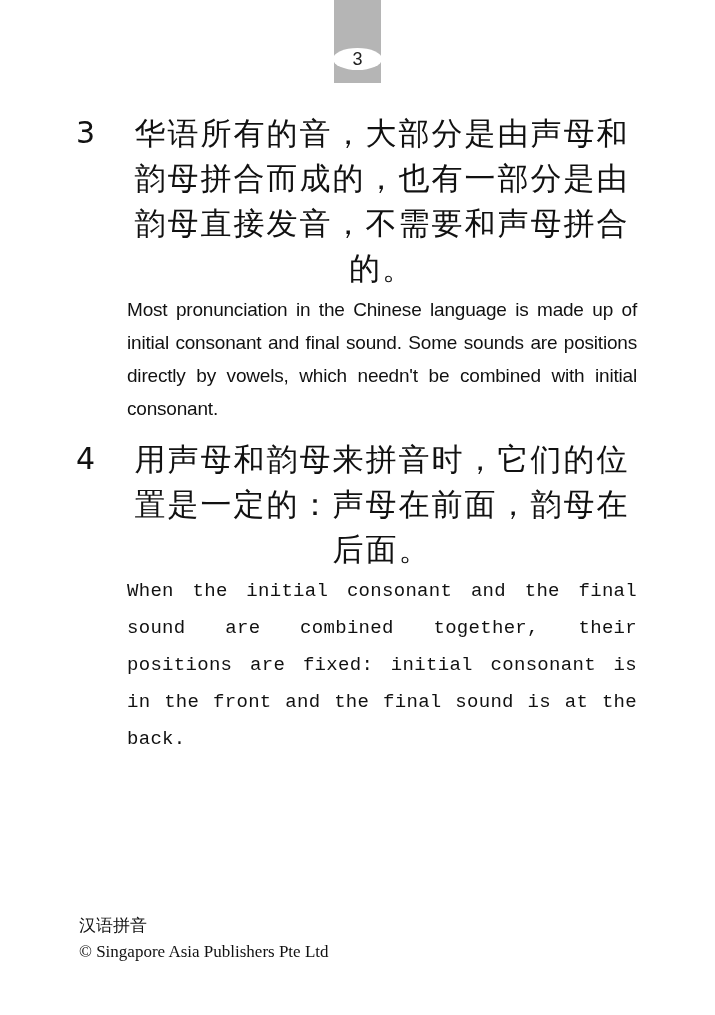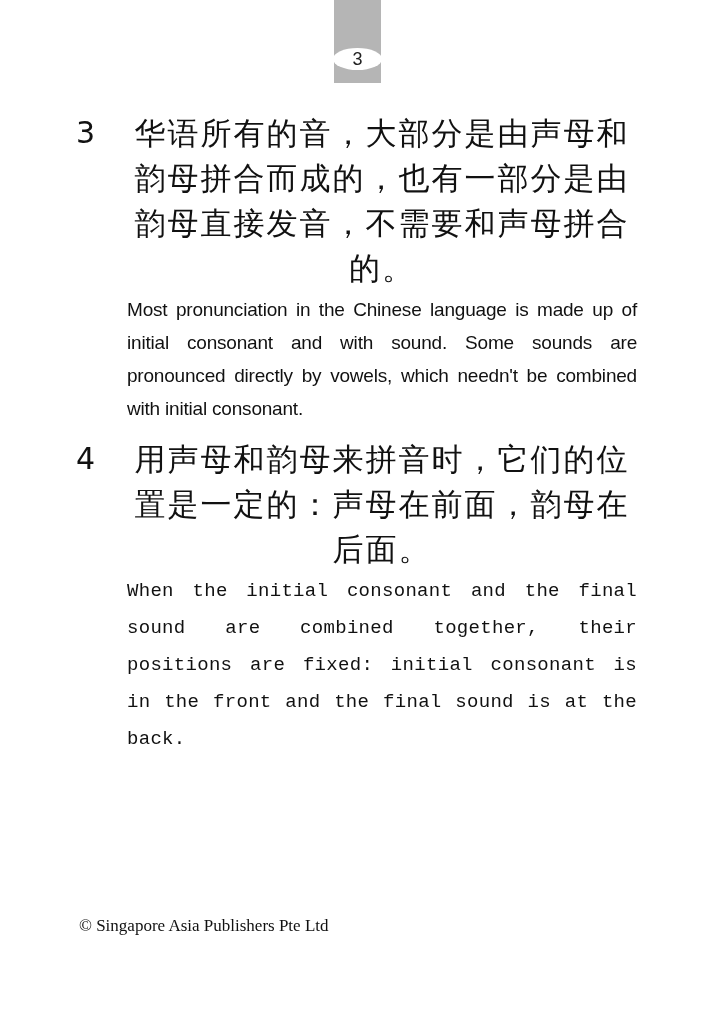--- a/index.html
+++ b/index.html
@@ -41,24 +41,25 @@
 </style>
 </head>
 <body>
 
 <div class="page-tab"></div>
 <div class="page-num">3</div>
 
 <div>
   <div class="item-num" style="top:111px;">3</div>
   <div class="zh" style="top:111px;text-align:center;">华语所有的音，大部分是由声母和韵母拼合而成的，也有一部分是由韵母直接发音，不需要和声母拼合的。</div>
-  <div class="en en-3" style="top:293px;">Most pronunciation in the Chinese language is made up of initial consonant and with sound. Some sounds are pronounced directly by vowels, which needn't be combined with initial consonant.</div>
+  <div class="en en-3" style="top:293px;">Most pronunciation in the Chinese language is made up of initial consonant and final sound. Some sounds are positions directly by vowels, which needn't be combined with initial consonant.</div>
 </div>
 
 <div>
   <div class="item-num" style="top:437px;">4</div>
   <div class="zh" style="top:437px;text-align:center;">用声母和韵母来拼音时，它们的位置是一定的：声母在前面，韵母在后面。</div>
   <div class="en en-4" style="top:573px;font-family:Liberation Mono, monospace;">When the initial consonant and the final sound are combined together, their positions are fixed: initial consonant is in the front and the final sound is at the back.</div>
 </div>
 
 <div class="footer">
+  <div>汉语拼音</div>
   <div>© Singapore Asia Publishers Pte Ltd</div>
 </div>
 
 </body></html>

